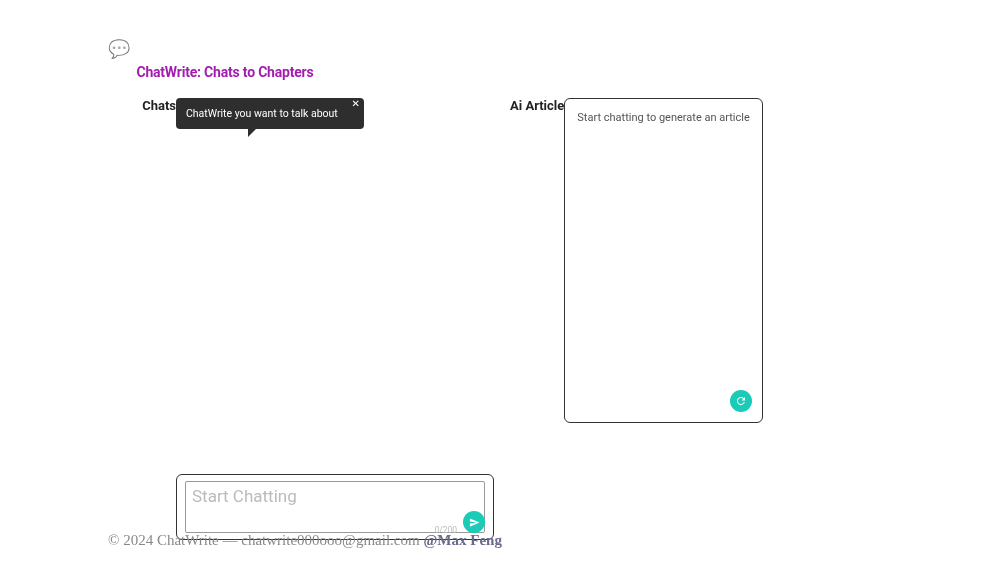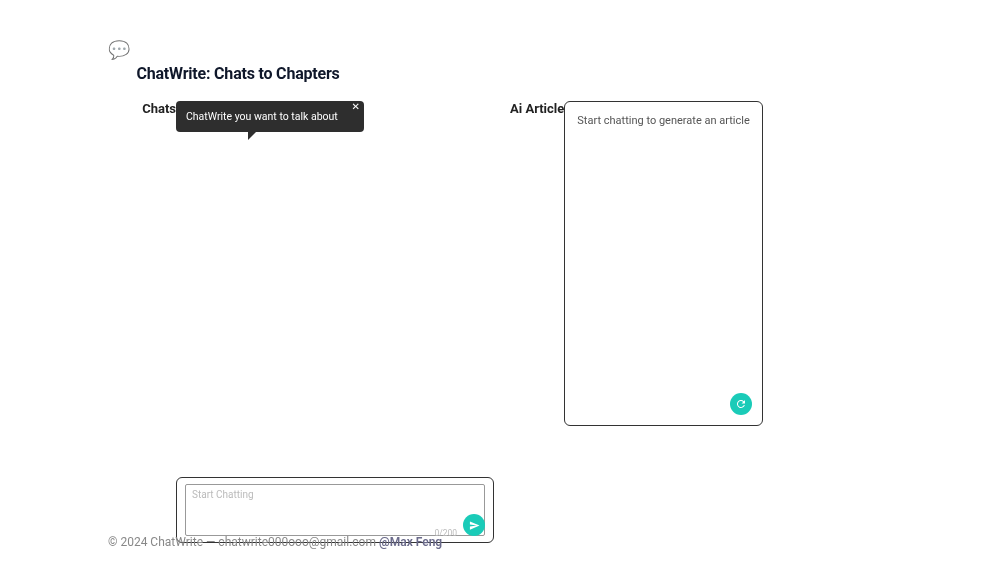--- a/index.html
+++ b/index.html
@@ -18,23 +18,23 @@
   display: flex;
   align-items: center;
   gap: 6px;
   margin-bottom: 18px;
 }
 .header-icon {
   font-size: 18px;
   opacity: 0.55;
 }
 .header-title {
-  font-size: 16px;
+  font-size: 14px;
   font-weight: 700;
-  color: #0f172a;
+  color: #a21caf;
   letter-spacing: -0.2px;
   margin-top: 48px;
 }
 .columns {
   display: flex;
   gap: 16px;
 }
 .col-left {
   width: 386px;
   display: flex;
@@ -92,21 +92,21 @@
   height: 66px;
   display: flex;
   align-items: flex-start;
 }
 .text-input {
   width: 300px;
   height: 52px;
   border: 1px solid #999;
   border-radius: 2px;
   padding: 4px 6px;
-  font-size: 10px;
+  font-size: 17px;
   font-family: inherit;
   resize: none;
   outline: none;
   color: #333;
 }
 .text-input::placeholder { color: #bbb; }
 .char-count {
   position: absolute;
   bottom: 4px;
   right: 36px;
@@ -149,22 +149,23 @@
   display: flex;
   align-items: center;
   justify-content: center;
   cursor: pointer;
 }
 .refresh-btn svg { width: 12px; height: 12px; fill: #fff; }
 .footer {
   position: absolute;
   left: 108px;
   bottom: 14px;
-  font-size: 12px;
+  font-size: 15px;
   color: #888;
+  font-family: Liberation Serif, serif;
 }
 .footer a { color: #888; text-decoration: none; }
 .footer .author { color: #6a6a8a; font-weight: 600; }
 .left-body {
   height: 442px;
   display: flex;
   flex-direction: column;
   justify-content: space-between;
 }
 </style>

